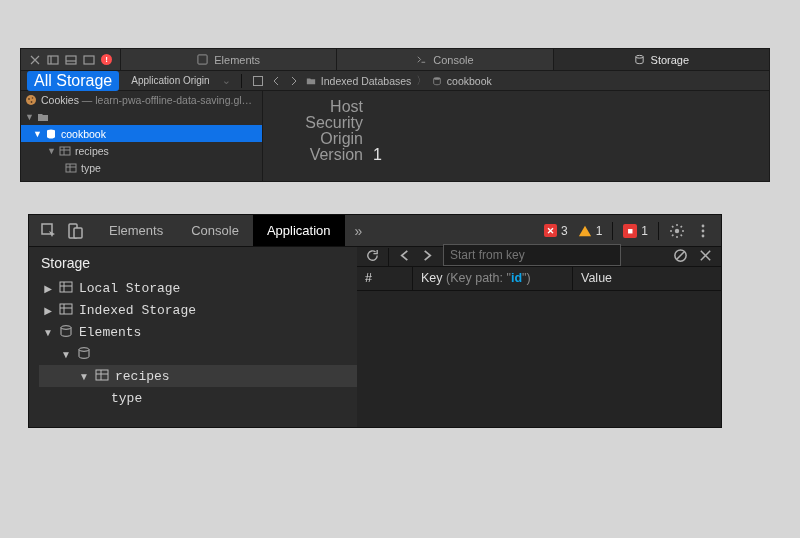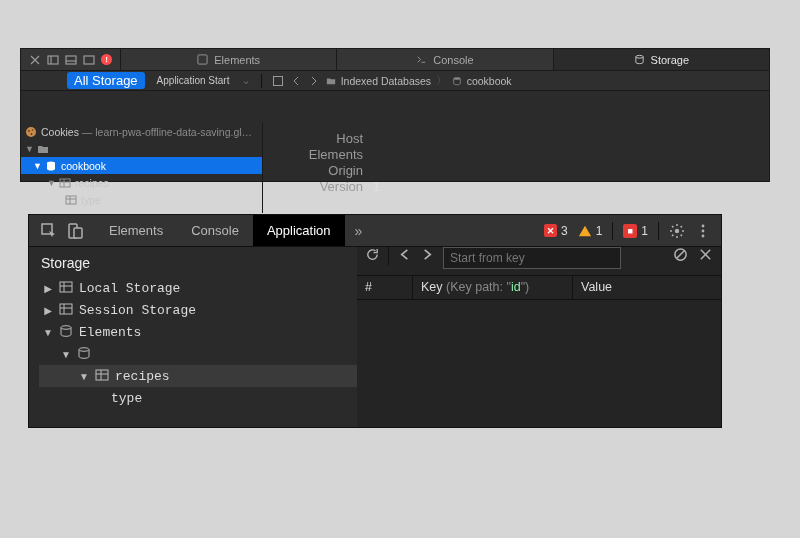--- a/index.html
+++ b/index.html
@@ -26,47 +26,47 @@
     border-left: 1px solid #1a1a1a; color: #aaa; cursor: pointer;
   }
   .safari .tab.active { background: #2b2b2b; color: #e4e4e4; }
   .safari .tab svg { width: 11px; height: 11px; fill: #9a9a9a; }
 
   .safari .toolbar {
     display: flex; align-items: center; height: 20px; background: #2f2f2f;
     border-bottom: 1px solid #1a1a1a; padding: 0 6px; gap: 6px;
   }
   .safari .pill {
-    background: #1072e8; color: #fff; padding: 1px 7px; border-radius: 3px; font-size: 13px; margin-left: 40px;
+    background: #1072e8; color: #fff; padding: 1px 7px; border-radius: 3px; font-size: 16px;
   }
   .safari .seg {
     color: #c8c8c8; padding: 1px 6px; font-size: 10px;
   }
   .safari .divider { color: #666; }
   .safari .tb-ico { width: 12px; height: 12px; }
   .safari .vbar { width: 1px; height: 14px; background: #111; margin: 0 4px; }
   .safari .breadcrumb { display: flex; align-items: center; gap: 5px; color: #bbb; font-size: 10.5px; }
   .safari .breadcrumb svg { width: 10px; height: 10px; fill: #888; }
 
-  .safari .body { display: flex; height: calc(100% - 42px); margin-top: 32px; }
+  .safari .body { display: flex; height: calc(100% - 42px); }
   .safari .tree { width: 242px; border-right: 1px solid #1a1a1a; overflow: hidden; }
   .safari .tree-row {
     display: flex; align-items: center; height: 17px; padding-left: 4px; gap: 4px;
     white-space: nowrap; overflow: hidden; text-overflow: ellipsis; font-size: 10.5px;
   }
   .safari .tree-row .lbl { white-space: nowrap; overflow: hidden; text-overflow: ellipsis; }
   .safari .tree-row .suffix { color: #8a8a8a; }
   .safari .tree-row.selected { background: #1072e8; color: #fff; }
   .safari .tri { width: 8px; display: inline-block; text-align: center; color: #888; font-size: 9px; }
   .safari .tri.sel { color: #fff; }
   .safari .ico { width: 12px; height: 12px; display: inline-flex; align-items: center; justify-content: center; }
   .safari .ico svg { width: 12px; height: 12px; fill: #8f8f8f; }
   .safari .tree-row.selected .ico svg { fill: #fff; }
 
-  .safari .detail { flex: 1; padding: 8px 12px; font-size: 13px; }
+  .safari .detail { flex: 1; padding: 8px 12px; font-size: 16px; }
   .safari .kv { display: flex; gap: 10px; line-height: 16px; }
   .safari .kv .k { width: 88px; text-align: right; color: #9a9a9a; }
   .safari .kv .v { color: #e0e0e0; }
 
   
   .chrome {
     position: absolute; left: 28px; top: 214px; width: 694px; height: 214px;
     background: #242424; color: #dcdcdc; font-size: 13px;
     border: 1px solid #111;
   }
@@ -90,35 +90,35 @@
   .chrome .body { display: flex; height: calc(100% - 32px); }
   .chrome .side { width: 328px; background: #2a2a2a; padding: 6px 0 0 10px; }
   .chrome .side h4 { font-weight: 400; font-size: 14px; color: #eee; margin: 2px 0 6px 2px; }
   .chrome .srow { display: flex; align-items: center; height: 22px; gap: 6px; white-space: nowrap; overflow: hidden; font-size: 13px; cursor: pointer; }
   .chrome .srow .lbl { white-space: nowrap; overflow: hidden; text-overflow: ellipsis; font-family: Liberation Mono, monospace; }
   .chrome .srow.selected { background: #3a3a3a; }
   .chrome .caret { display:inline-block; width:10px; text-align:center; font-size:10px; color:#bbb;}
   .chrome .sico svg { width:14px; height:14px; fill:#bbb; }
 
   .chrome .main { flex:1; display:flex; flex-direction:column; }
-  .chrome .mtb { display:flex; align-items:flex-start; height:29px; gap:8px; padding:0 8px; border-bottom:1px solid #111; }
+  .chrome .mtb { display:flex; align-items:flex-end; height:20px; gap:8px; padding:0 8px; border-bottom:1px solid #111; }
   .chrome .mtb svg { width:15px; height:15px; fill:#b0b0b0; }
   .chrome .mtb .navbtn { cursor:pointer; }
   .chrome .mtb input {
     flex:0 0 178px; height:22px; background:#1c1c1c; border:1px solid #555; color:#ddd;
     padding:0 6px; font-size:12px; outline:none;
   }
   .chrome .mtb .endico { margin-left:auto; display:flex; gap:10px;}
   .chrome .thead { display:flex; height:24px; border-bottom:1px solid #111; font-size:12.5px; color:#ddd;}
   .chrome .thead .col { padding:4px 8px; border-right:1px solid #111;}
   .chrome .col.c1 { width:56px;}
   .chrome .col.c2 { width:160px;}
   .chrome .col.c3 { flex:1; border-right:none;}
   .chrome .key-path { color:#888;}
-  .chrome .key-path .id { color:#86efac;}
+  .chrome .key-path .id { color:#0ea5e9;font-weight:bold;}
 </style>
 </head>
 <body>
 
 <div class="safari">
   <div class="tabbar">
     <div class="winctl">
       <svg>
           <path d="M2 2l8 8M10 2l-8 8"></path>
         </svg>
@@ -153,21 +153,21 @@
             <ellipse cx="6" cy="3" rx="4" ry="1.5" fill="none" stroke="#ccc"></ellipse>
             <path d="M2 3v6c0 .8 1.8 1.5 4 1.5s4-.7 4-1.5V3" fill="none" stroke="#ccc"></path>
           </svg>
         <span>Storage</span>
       </div>
     </div>
   </div>
 
   <div class="toolbar">
     <span class="pill">All Storage</span>
-    <span class="seg">Application Start</span>
+    <span class="seg">Application Origin</span>
     <span class="divider">⌄</span>
     <span class="vbar"></span>
     <svg class="tb-ico" viewBox="0 0 12 12">
         <rect x="1.5" y="1.5" width="9" height="9" fill="none" stroke="#9a9a9a"></rect>
       </svg>
     <svg class="tb-ico" viewBox="0 0 12 12">
         <path d="M8 2L4 6l4 4" fill="none" stroke="#9a9a9a"></path>
       </svg>
     <svg class="tb-ico" viewBox="0 0 12 12">
         <path d="M4 2l4 4-4 4" fill="none" stroke="#9a9a9a"></path>
@@ -237,21 +237,21 @@
             </svg>
           </span>
         <span class="lbl">type</span>
       </div>
     </div>
     <div class="detail">
       <div class="kv">
           <span class="k">Host</span>
         </div>
       <div class="kv">
-          <span class="k">Elements Origin</span>
+          <span class="k">Security Origin</span>
         </div>
       <div class="kv">
           <span class="k">Version</span>
           <span class="v">1</span>
         </div>
     </div>
   </div>
 </div>
 
 <div class="chrome">
@@ -317,21 +317,21 @@
             </svg></span>
         <span class="lbl">Local Storage</span>
       </div>
       <div class="srow" style="padding-left:4px">
         <span class="caret">▶</span>
         <span class="sico"><svg viewBox="0 0 14 14">
               <rect x="1" y="2" width="12" height="10" fill="none" stroke="#bbb"></rect>
               <line x1="1" y1="6" x2="13" y2="6" stroke="#bbb"></line>
               <line x1="5" y1="2" x2="5" y2="12" stroke="#bbb"></line>
             </svg></span>
-        <span class="lbl">Session Storage</span>
+        <span class="lbl">Indexed Storage</span>
       </div>
       <div class="srow" style="padding-left:4px">
         <span class="caret">▼</span>
         <span class="sico"><svg viewBox="0 0 14 14">
               <ellipse cx="7" cy="3.5" rx="5" ry="1.8" fill="none" stroke="#bbb"></ellipse>
               <path d="M2 3.5v7c0 1 2.2 1.8 5 1.8s5-.8 5-1.8v-7" fill="none" stroke="#bbb"></path>
             </svg></span>
         <span class="lbl">Elements</span>
       </div>
       <div class="srow" style="padding-left:22px">

